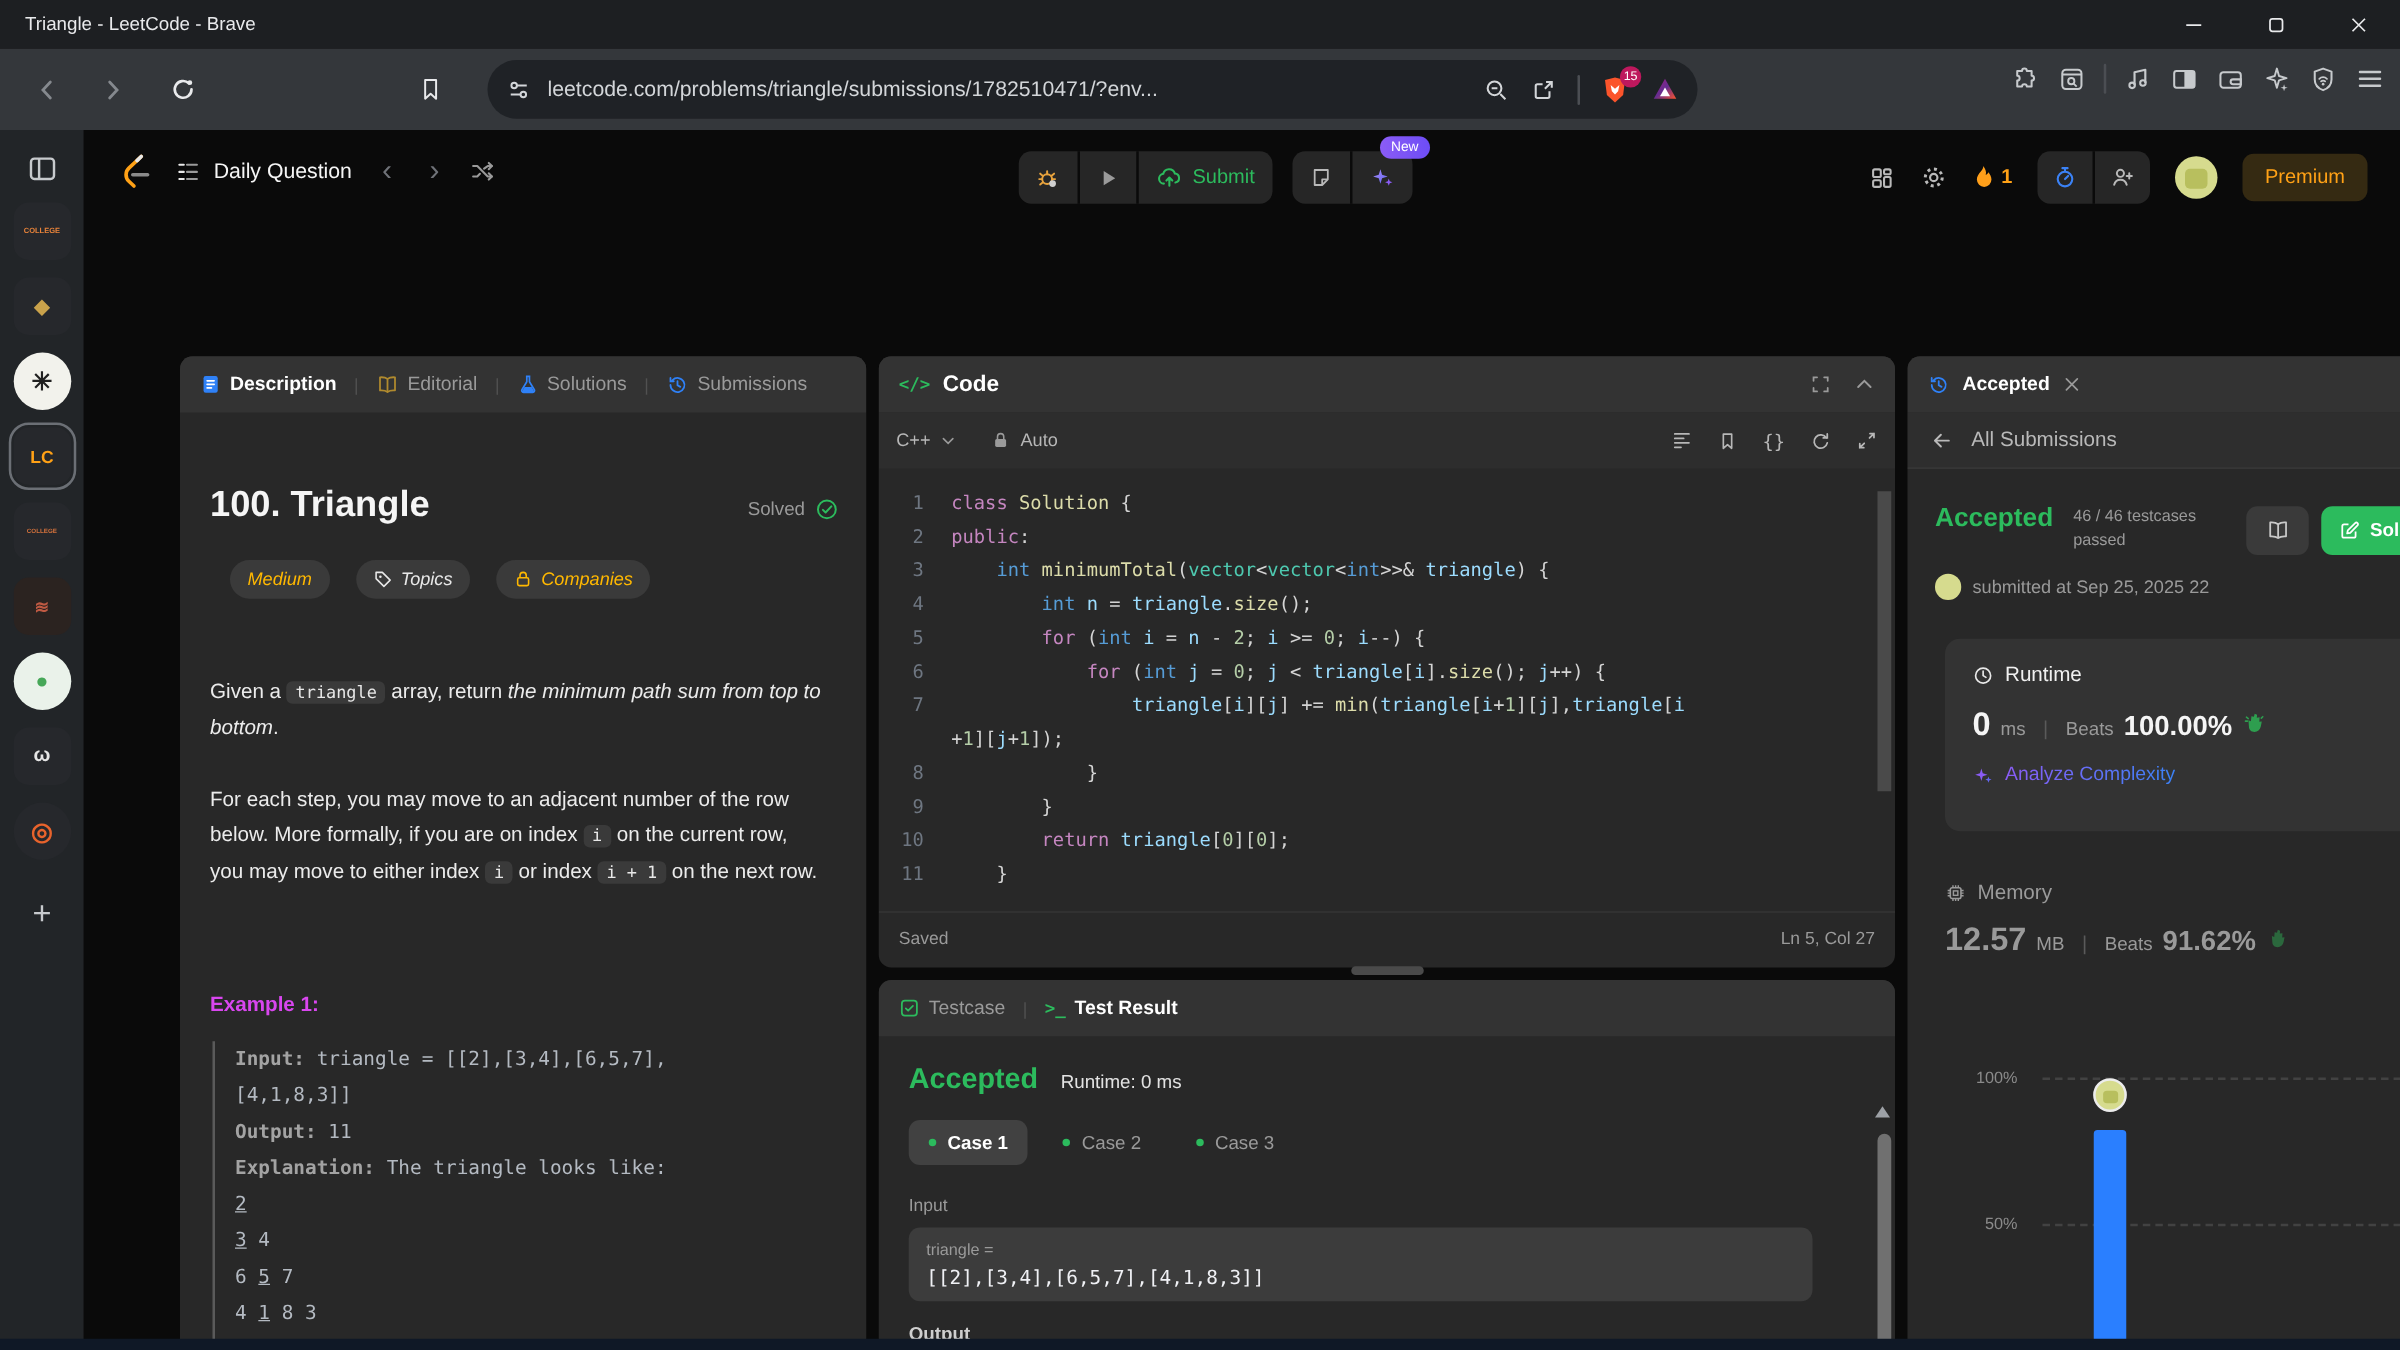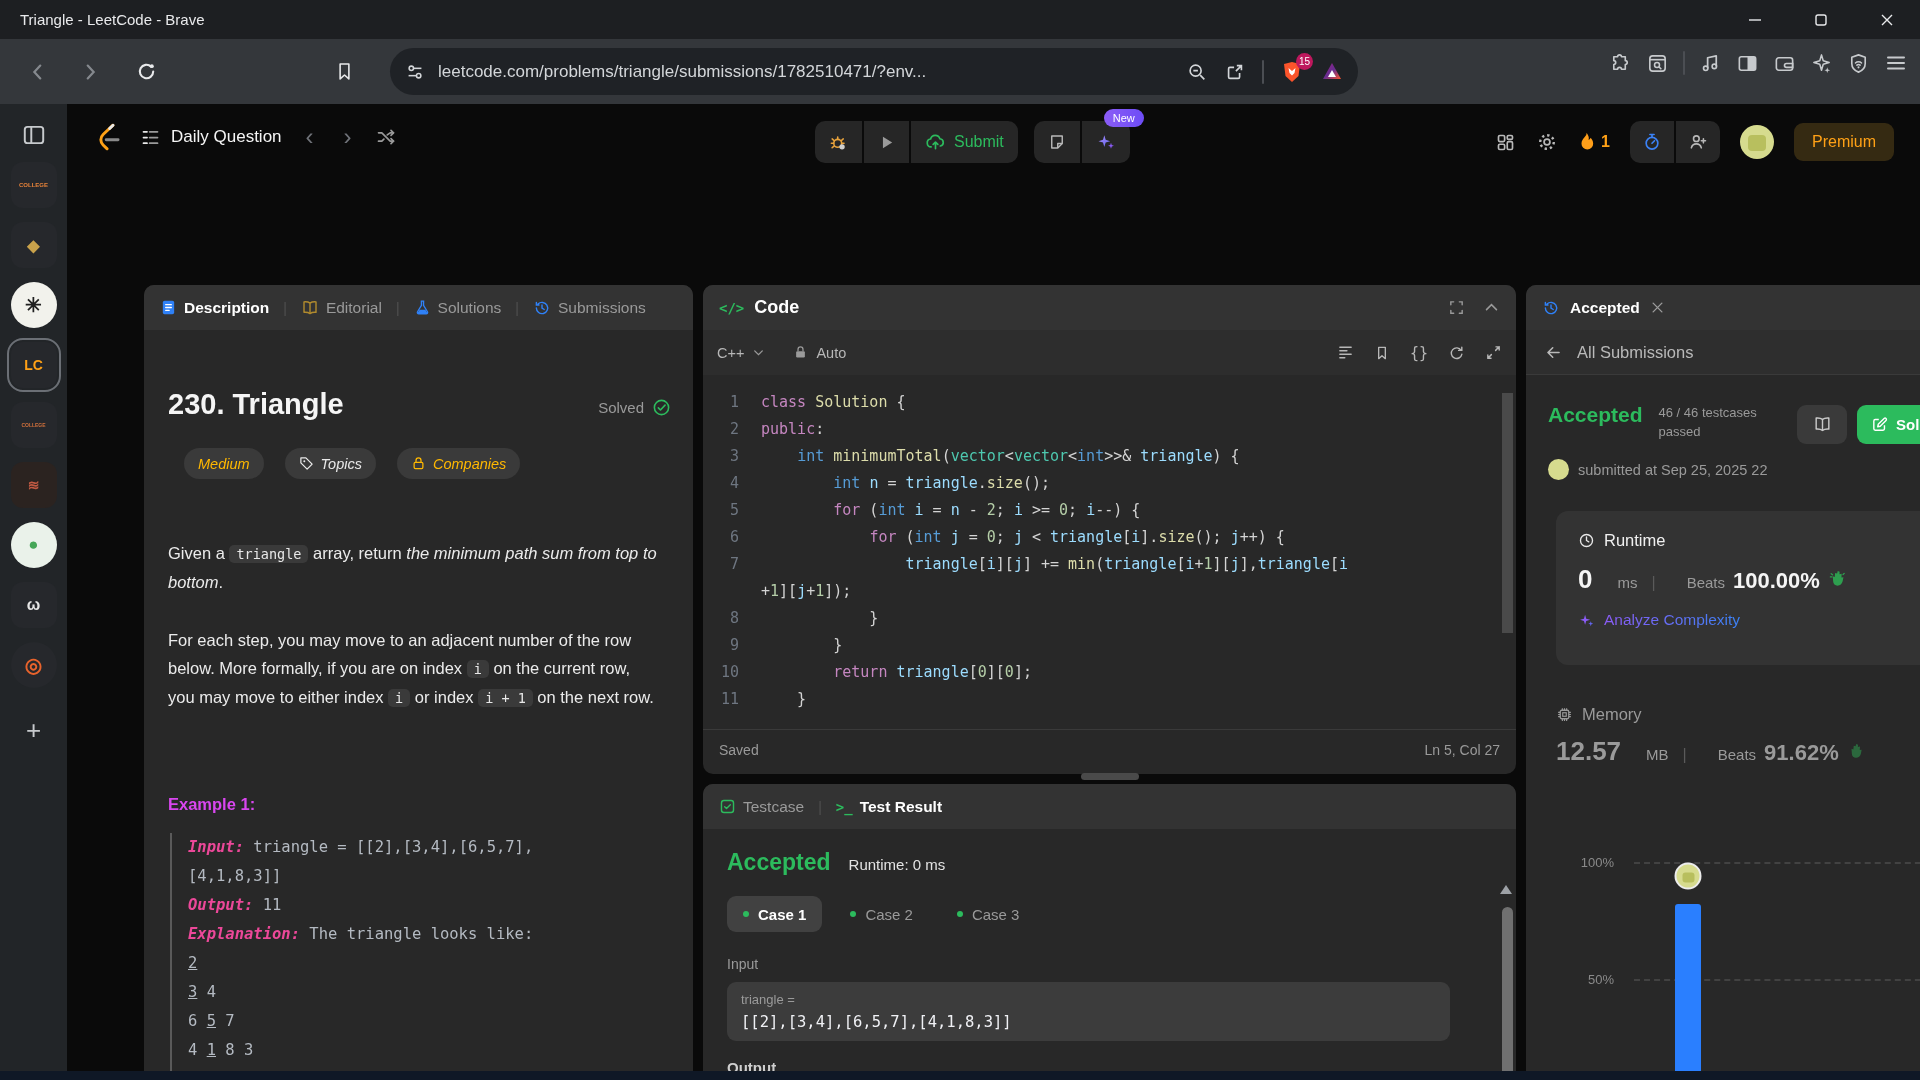--- a/index.html
+++ b/index.html
@@ -69,21 +69,21 @@
   .q-title { position:absolute; left:24px; top:58px; font-size:29px; font-weight:bold; color:#f5f5f5; }
   .solved { position:absolute; right:22px; top:68px; display:flex; align-items:center; gap:8px; color:#9a9a9a; font-size:15px; }
   .badges { position:absolute; left:40px; top:118px; display:flex; gap:21px;font-style:italic; }
   .pill { height:31px; border-radius:16px; background:#3a3a3a; display:flex; align-items:center; gap:7px; padding:0 14px; font-size:14.5px; color:#e8e8e8; }
   .pill.medium { color:#ffb800; }
   .pill.companies { color:#ffb800; }
   .para { position:absolute; left:24px; width:492px; font-size:16.5px; line-height:28px; color:#ebebeb; }
   .chip { background:#3a3a3a; border-radius:5px; padding:1px 7px; font-family:"DejaVu Sans Mono", monospace; font-size:13.5px; color:#e8e8e8; }
   .ex-h { position:absolute; left:24px; top:465px; font-size:16.5px; font-weight:bold; color:#d946ef; }
   .ex-block { position:absolute; left:26px; top:503px; width:488px; border-left:2px solid #5a5a5a; padding-left:16px; font-family:"DejaVu Sans Mono", monospace; font-size:15.5px; line-height:29px; color:#b4bac2; }
-  .ex-block b { color:#ec4899;font-style:italic; }
+  .ex-block b { color:#a3a3a3; }
   .ex-block .u { text-decoration:underline; }
   .tri { width:0; height:0; }
 
   
   .code-head-right { margin-left:auto; display:flex; gap:18px; align-items:center; }
   .code-tools { height:45px; background:#2d2d2d; display:flex; align-items:center; padding:0 14px; color:#b7b7b7; font-size:14.5px; gap:8px; }
   .code-tools .right { margin-left:auto; display:flex; gap:20px; align-items:center; }
   .code-area { position:relative; height:354px; background:#282828; overflow:hidden; padding-top:14px; font-family:"DejaVu Sans Mono", monospace; font-size:15px; }
   .crow { display:flex; height:27px; line-height:27px; white-space:pre; }
   .lno { width:58px; padding-right:22px; text-align:right; color:#6e7681; flex:none; }
@@ -117,21 +117,21 @@
   .sv-tc { margin-left:16px; width:132px; color:#9a9a9a; font-size:13px; line-height:19px; }
   .sv-btns { position:absolute; right:-62px; top:30px; display:flex; gap:10px; }
   .book-btn { width:50px; height:39px; background:#3a3a3a; border-radius:9px; display:flex; align-items:center; justify-content:center; }
   .sol-btn { width:120px; height:39px; background:#2cbb5d; border-radius:9px; display:flex; align-items:center; gap:8px; padding:0 14px; color:#fff; font-size:15px; font-weight:bold; white-space:nowrap; }
   .submitted { position:absolute; left:22px; top:84px; display:flex; align-items:center; gap:9px; color:#9a9a9a; font-size:14.5px; white-space:nowrap; }
   .mini-av { width:21px; height:21px; border-radius:50%; background:#d6db8e; }
   .rt-card { position:absolute; left:30px; top:136px; width:414px; height:154px; background:#333333; border-radius:12px; padding:20px 22px; }
   .rt-title { display:flex; align-items:center; gap:9px; color:#f0f0f0; font-size:16.5px; }
   .rt-vals { display:flex; align-items:baseline; gap:8px; margin-top:14px; }
   .big-val { color:#f5f5f5; font-size:26px; font-weight:bold; }
-  .unit { color:#9a9a9a; font-size:15px;margin-left:17px; }
+  .unit { color:#9a9a9a; font-size:15px; }
   .beats-sep { color:#5a5a5a; margin:0 6px; }
   .beats-pct { color:#f5f5f5; font-size:22px; font-weight:bold; }
   .analyze { display:flex; align-items:center; gap:9px; margin-top:16px; }
   .analyze span { font-size:15.5px; background:linear-gradient(90deg,#8b5cf6,#3b82f6); -webkit-background-clip:text; background-clip:text; color:transparent; }
   .mem-block { position:absolute; left:30px; top:330px; width:414px; }
   .mem-title { display:flex; align-items:center; gap:9px; color:#9a9a9a; font-size:16.5px; }
   .mem-vals { display:flex; align-items:baseline; gap:8px; margin-top:12px; }
   .mem-vals .big-val, .mem-vals .beats-pct { color:#9a9a9a; }
   .chart { position:absolute; left:0; top:487px; width:455px; height:234px; }
   .gline { position:absolute; left:108px; right:10px; border-top:2px dashed #424242; }
@@ -423,21 +423,21 @@
         <div class="tab">
           <svg width="18" height="18" viewBox="0 0 24 24">
               <path d="M4.5 12a7.5 7.5 0 1 0 2.2-5.3M4.5 4.5v3.5H8" fill="none" stroke="#2f81f7" stroke-width="1.9" stroke-linecap="round"></path>
               <path d="M12 8v4.2l3 1.8" fill="none" stroke="#2f81f7" stroke-width="1.9" stroke-linecap="round"></path>
             </svg>
           <span>Submissions</span>
         </div>
       </div>
 
       <div class="desc-body">
-        <div class="q-title">230. Triangle</div>
+        <div class="q-title">100. Triangle</div>
         <div class="solved">
           <span>Solved</span>
           <svg width="19" height="19" viewBox="0 0 24 24">
               <circle cx="12" cy="12" r="9" fill="none" stroke="#2cbb5d" stroke-width="2"></circle>
               <path d="M8 12.5l2.7 2.7L16.5 9" fill="none" stroke="#2cbb5d" stroke-width="2" stroke-linecap="round" stroke-linejoin="round"></path>
             </svg>
         </div>
         <div class="badges">
           <div class="pill medium">Medium</div>
           <div class="pill">

